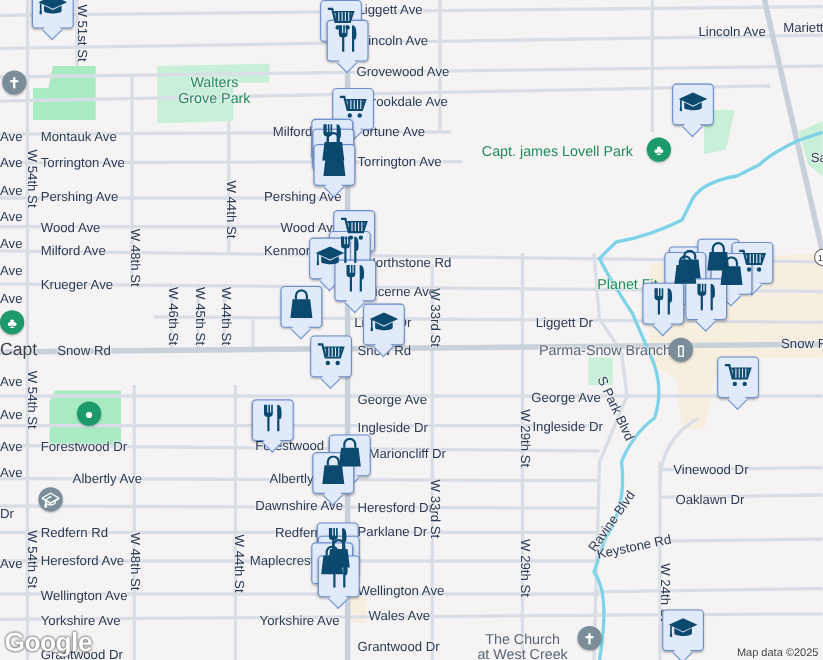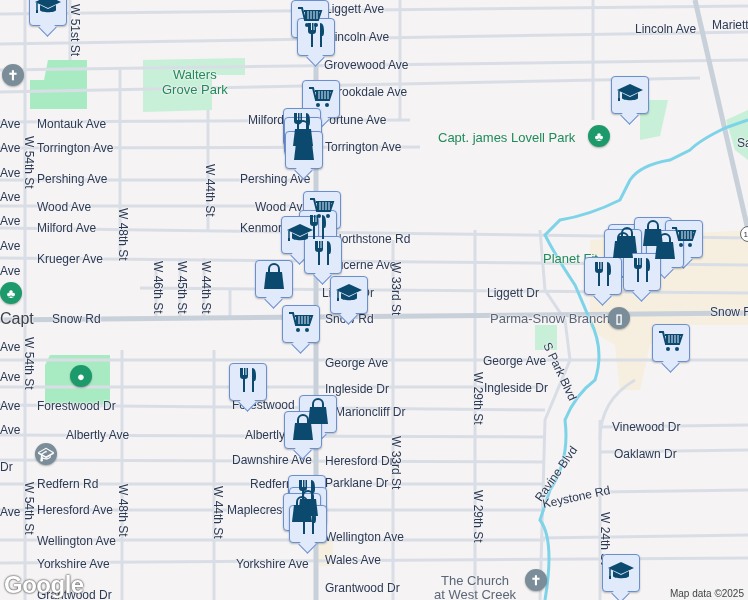--- a/index.html
+++ b/index.html
@@ -156,21 +156,21 @@
   <div class="lbl" style="left:37px;top:477px;">Redfern Rd</div>
   <div class="lbl" style="left:250px;top:477px;">Redfern</div>
   <div class="lbl" style="left:325px;top:476px;">Parklane Dr</div>
   <div class="lbl" style="left:542px;top:490px;transform:rotate(-12deg);">Keystone Rd</div>
   <div class="lbl" style="left:37px;top:503px;">Heresford Ave</div>
   <div class="lbl" style="left:227px;top:503px;">Maplecrest</div>
   <div class="lbl" style="left:37px;top:534px;">Wellington Ave</div>
   <div class="lbl" style="left:325px;top:530px;">Wellington Ave</div>
   <div class="lbl" style="left:37px;top:557px;">Yorkshire Ave</div>
   <div class="lbl" style="left:236px;top:557px;">Yorkshire Ave</div>
-  <div class="lbl" style="left:325px;top:553px;">Wales Ave</div>
+  <div class="lbl" style="left:335px;top:553px;">Wales Ave</div>
   <div class="lbl" style="left:37px;top:588px;">Grantwood Dr</div>
   <div class="lbl" style="left:325px;top:581px;">Grantwood Dr</div>
   <div class="lbl" style="left:737px;top:136px;">Sa</div>
   <div class="lbl" style="left:0;top:117px;">Ave</div>
   <div class="lbl" style="left:0;top:141px;">Ave</div>
   <div class="lbl" style="left:0;top:166px;">Ave</div>
   <div class="lbl" style="left:0;top:190px;">Ave</div>
   <div class="lbl" style="left:0;top:214px;">Ave</div>
   <div class="lbl" style="left:0;top:239px;">Ave</div>
   <div class="lbl" style="left:0;top:264px;">Ave</div>

